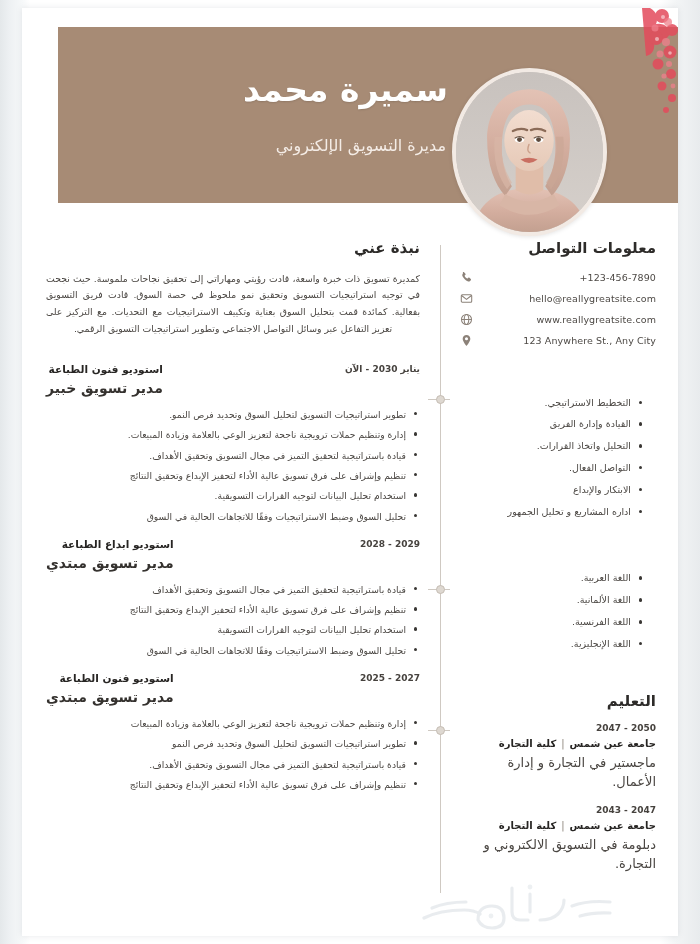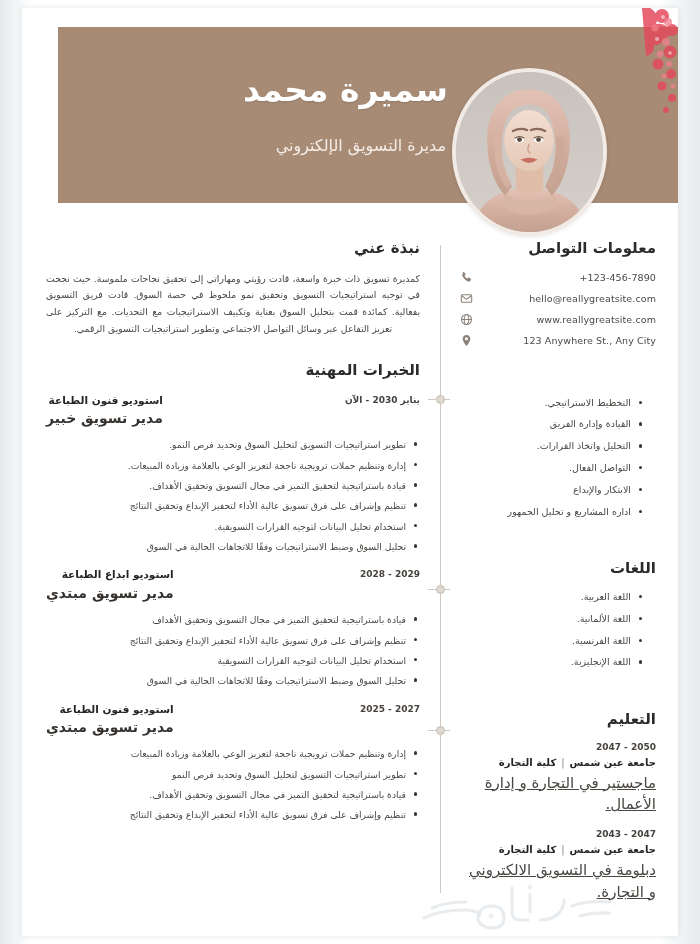--- a/index.html
+++ b/index.html
@@ -281,24 +281,23 @@
   }
   .edu-inst {
     font-size: 10px;
     font-weight: 700;
     color: #272523;
     margin-bottom: 3px;
     line-height: 1.4;
   }
   .edu-inst .sep { color: #8d857c; font-weight: 400; padding: 0 5px; }
   .edu-degree {
-    font-size: 15px;
+    font-size: 13px;
     color: #4a4642;
     line-height: 1.45;
-    text-decoration: underline;
   }
 
   .gap-sm { height: 24px; }
   .gap-md { height: 30px; }
 
   
   #watermark {
     position: absolute;
     right: 56px;
     bottom: 6px;
@@ -461,24 +460,20 @@
             <li>التخطيط الاستراتيجي.</li>
             <li>القيادة وإدارة الفريق</li>
             <li>التحليل واتخاذ القرارات.</li>
             <li>التواصل الفعال.</li>
             <li>الابتكار والإبداع</li>
             <li>اداره المشاريع و تحليل الجمهور</li>
           </ul>
 
         <div class="gap-md"></div>
 
-        <div class="sec-head">
-          <span class="blob"></span>
-          <span class="txt">اللغات</span>
-        </div>
         <ul class="blist" id="languages-list">
             <li>اللغة العربية.</li>
             <li>اللغة الألمانية.</li>
             <li>اللغة الفرنسية.</li>
             <li>اللغة الإنجليزية.</li>
           </ul>
 
         <div class="gap-md"></div>
 
         <div class="sec-head">
@@ -503,24 +498,20 @@
       <div class="column" id="col-left">
 
         <div class="sec-head">
           <span class="blob"></span>
           <span class="txt">نبذة عني</span>
         </div>
         <p id="about-text">كمديرة تسويق ذات خبرة واسعة، قادت رؤيتي ومهاراتي إلى تحقيق نجاحات ملموسة. حيث نجحت في توجيه استراتيجيات التسويق وتحقيق نمو ملحوظ في حصة السوق. قادت فريق التسويق بفعالية. كمائدة قمت بتحليل السوق بعناية وتكييف الاستراتيجيات مع التحديات. مع التركيز على تعزيز التفاعل عبر وسائل التواصل الاجتماعي وتطوير استراتيجيات التسويق الرقمي.</p>
 
         <div class="gap-sm"></div>
 
-        <div class="sec-head">
-          <span class="blob"></span>
-          <span class="txt">الخبرات المهنية</span>
-        </div>
         <div id="experience-list">
             <div class="job">
               <div class="job-top">
                 <div>
                   <div class="job-org">استوديو فنون الطباعة</div>
                   <div class="job-role">مدير تسويق خبير</div>
                 </div>
                 <div class="job-dates">يناير 2030 - الآن</div>
               </div>
               <ul class="job-bullets">

